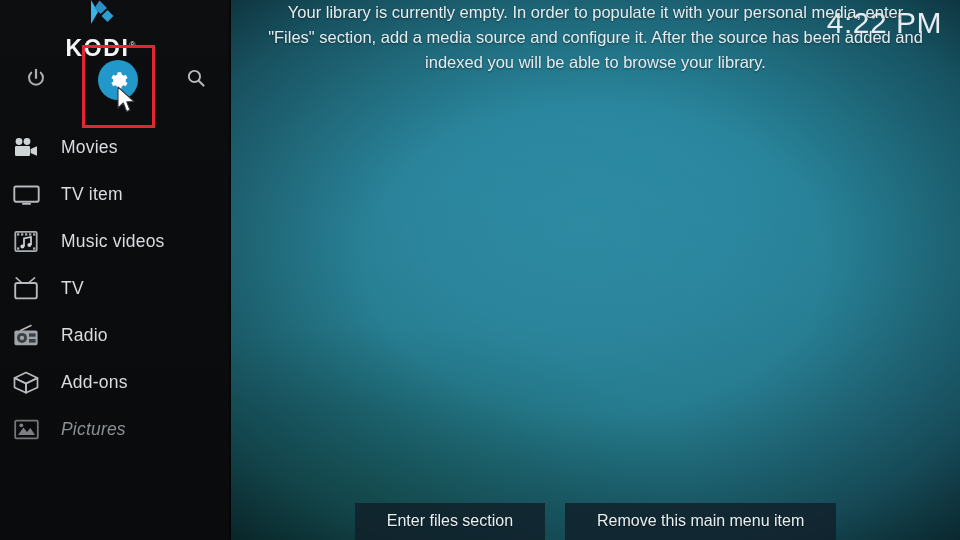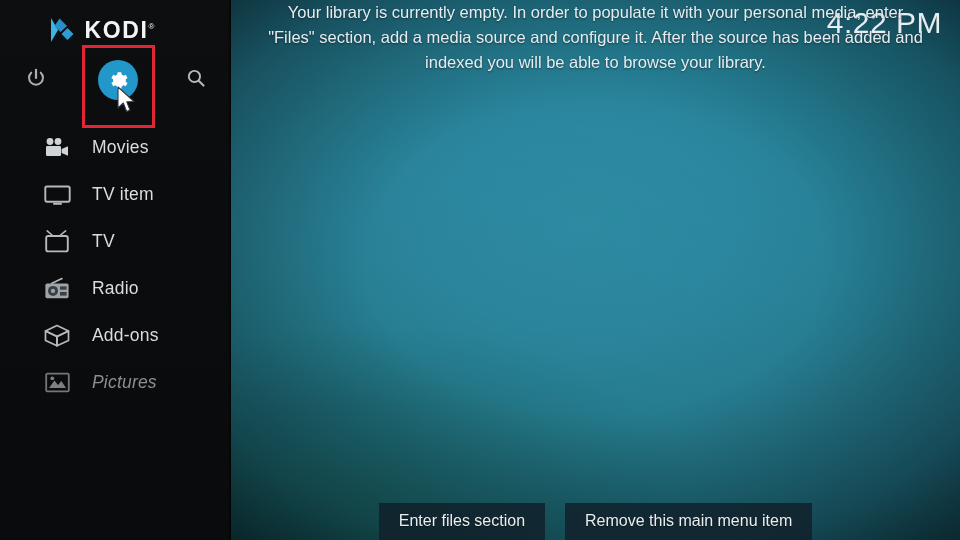--- a/index.html
+++ b/index.html
@@ -48,20 +48,21 @@
     position:absolute; right:0; top:0; width:3px; height:100%;
     background:linear-gradient(90deg, rgba(0,0,0,0) 0%, rgba(0,0,0,0.75) 100%);
   }
 
   
   .logo-row {
     position:absolute; left:0; top:14px;
     width:201px; height:32px;
     display:flex; align-items:center; justify-content:center;
     gap:10px;
+    flex-direction:column;
   }
   .logo-mark { width:28px; height:26px; display:block; }
   .logo-text {
     color:#f2f4f6; font-size:23px; font-weight:700;
     letter-spacing:1.6px;
   }
   .logo-text .tm { font-size:8px; vertical-align:super; font-weight:400; letter-spacing:0; }
 
   
   .top-icons {
@@ -96,21 +97,20 @@
 
   
   .menu {
     position:absolute; left:0; top:124px;
     width:231px;
   }
   .menu-item {
     height:47px;
     display:flex; align-items:center;
     padding-left:9px;
-    margin-left:31px;
   }
   .menu-icon {
     width:34px; height:30px;
     display:flex; align-items:center; justify-content:center;
     flex:0 0 34px;
   }
   .menu-label {
     margin-left:18px;
     color:#d9dde0;
     font-size:17.5px;
@@ -147,21 +147,21 @@
   }
   .btn-row {
     margin-top:24px;
     display:flex; gap:20px;
   }
   .btn {
     background:rgba(16,30,40,0.80);
     color:#e9eef1;
     font-size:16px;
     font-weight:400;
-    padding:10px 20px 11px;
+    padding:10px 32px 11px;
     border:none;
     line-height:1;
     font-family:"Liberation Sans", sans-serif;
     text-shadow:0 1px 1px rgba(0,0,0,0.5);
   }
 </style>
 </head>
 <body>
 
 <div id="app">
@@ -242,20 +242,40 @@
         <span class="menu-icon">
           <svg width="27" height="22" viewBox="0 0 27 22">
             <rect x="1.3" y="2.5" width="24.4" height="15.2" rx="1.6" fill="none" stroke="#b6babe" stroke-width="1.9"></rect>
             <rect x="9" y="19" width="9" height="1.7" rx="0.8" fill="#b6babe"></rect>
           </svg>
         </span>
         <span class="menu-label">TV item</span>
       </div>
 
 
+      <div class="menu-item">
+        <span class="menu-icon">
+          <svg width="24" height="23" viewBox="0 0 24 23">
+            <rect x="1.3" y="1.8" width="21.4" height="19.4" rx="1.2" fill="none" stroke="#a9aeb2" stroke-width="1.8"></rect>
+            <g fill="#a9aeb2">
+              <rect x="3" y="3.3" width="2.3" height="2.3"></rect>
+              <rect x="7" y="3.3" width="2.3" height="2.3"></rect>
+              <rect x="11" y="3.3" width="2.3" height="2.3"></rect>
+              <rect x="15" y="3.3" width="2.3" height="2.3"></rect>
+              <rect x="19" y="3.3" width="2.3" height="2.3"></rect>
+              <rect x="3" y="17.4" width="2.3" height="2.3"></rect>
+              <rect x="19" y="17.4" width="2.3" height="2.3"></rect>
+            </g>
+            <path d="M10 16.5 V8.5 L17 7 V15" fill="none" stroke="#cfd4d7" stroke-width="1.7"></path>
+            <circle cx="8.4" cy="16.6" r="2" fill="#cfd4d7"></circle>
+            <circle cx="15.4" cy="15.1" r="2" fill="#cfd4d7"></circle>
+          </svg>
+        </span>
+        <span class="menu-label">Music videos</span>
+      </div>
 
       <div class="menu-item">
         <span class="menu-icon">
           <svg width="26" height="24" viewBox="0 0 26 24">
             <path d="M8.5 5.5 L3.2 0.9 M16 5.5 L21.6 0.9" stroke="#b6babe" stroke-width="1.6" stroke-linecap="round"></path>
             <rect x="2.2" y="6" width="21.6" height="15.4" rx="2" fill="none" stroke="#b6babe" stroke-width="1.9"></rect>
           </svg>
         </span>
         <span class="menu-label">TV</span>
       </div>

